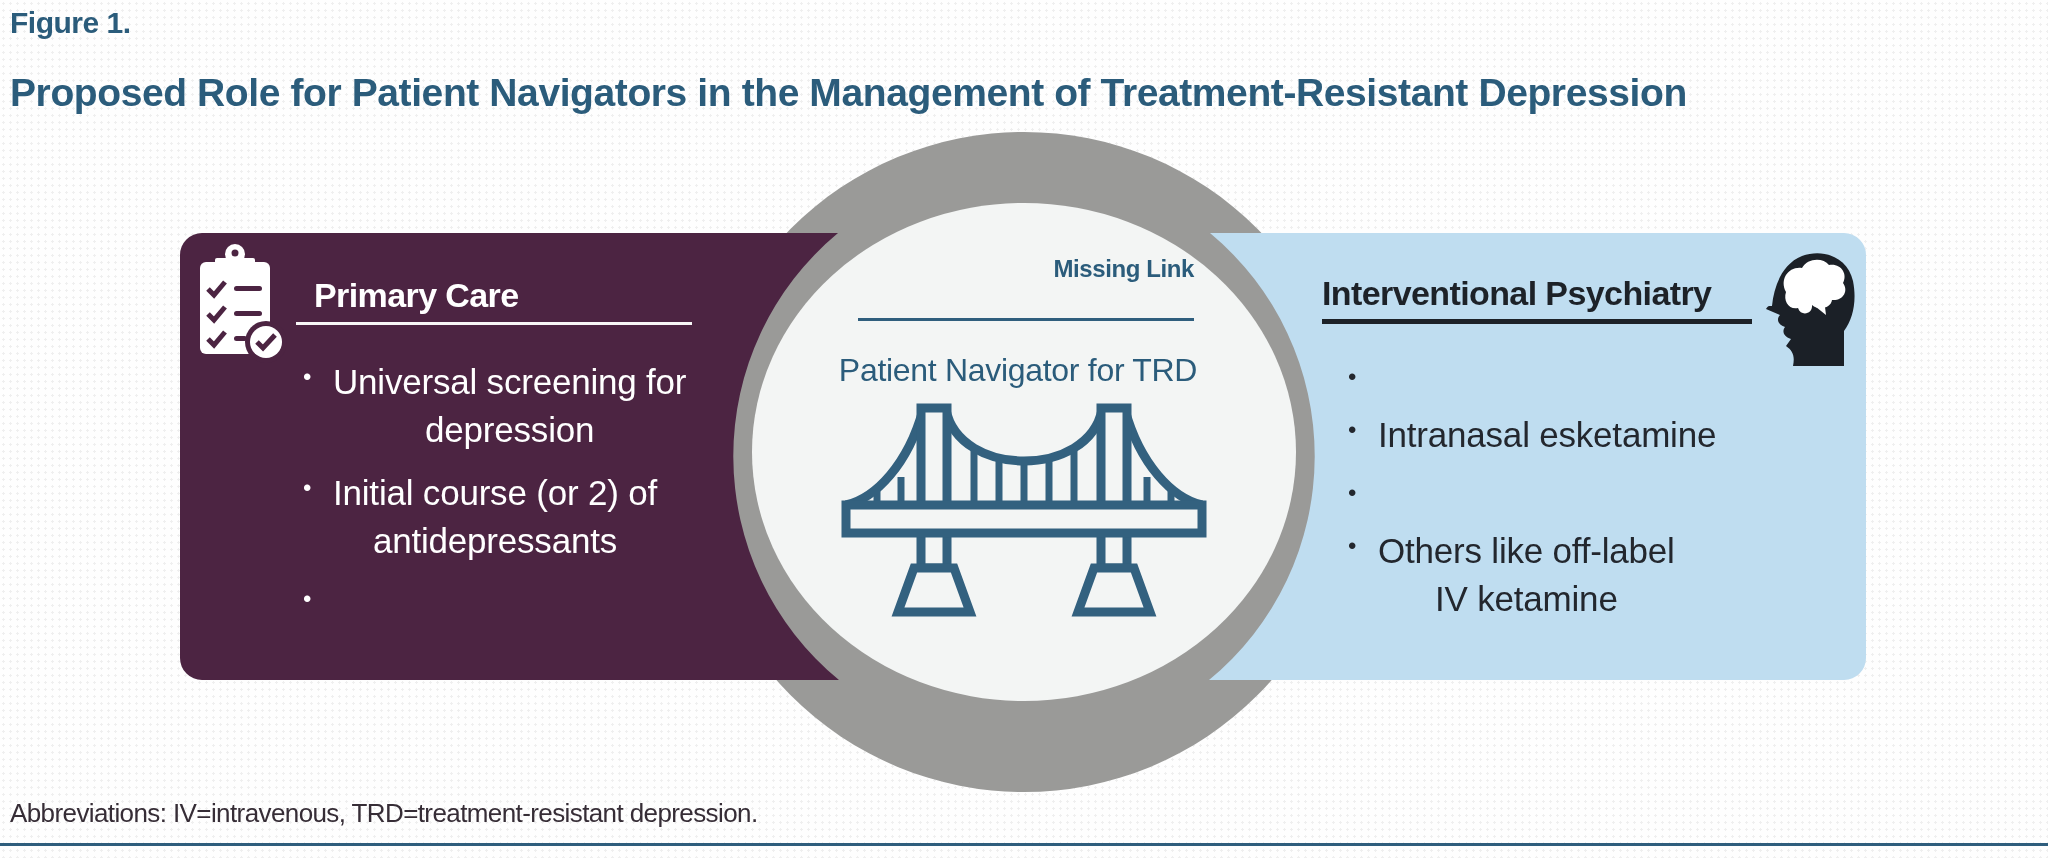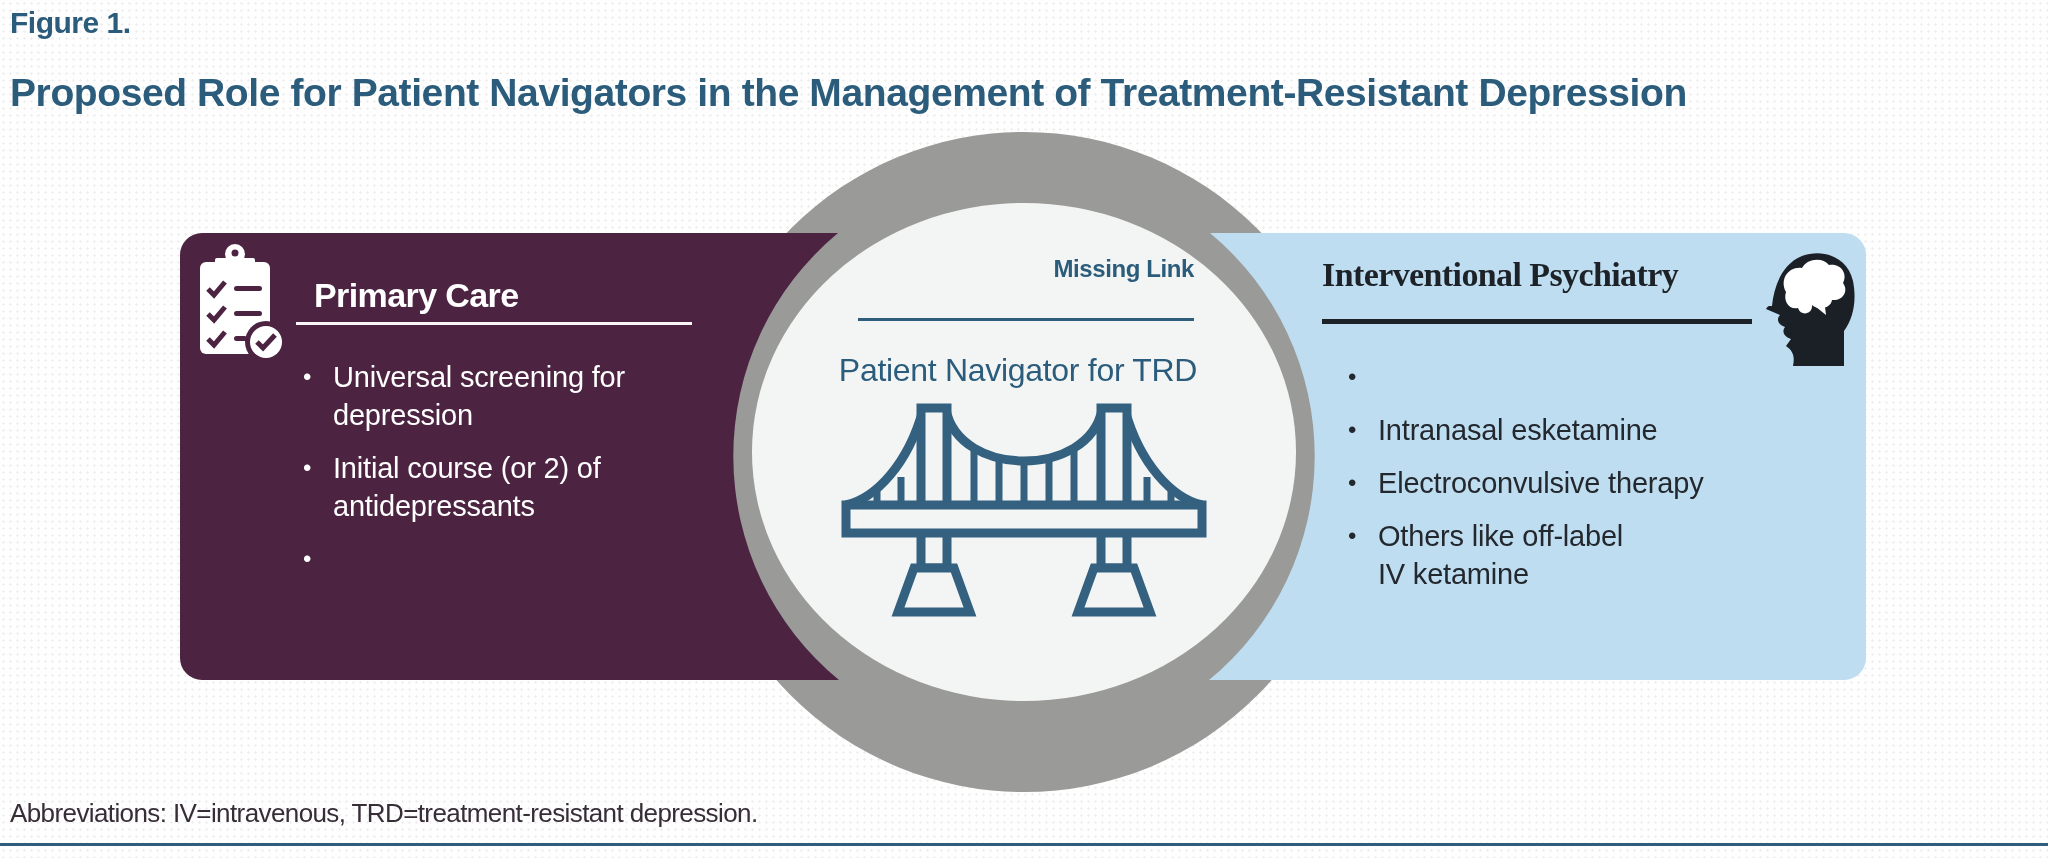--- a/index.html
+++ b/index.html
@@ -23,27 +23,27 @@
 
   .panel-heading{position:absolute;font-size:34px;font-weight:bold;letter-spacing:-0.6px;}
   .left-heading{left:314px;top:276px;width:360px;text-align:left;color:#ffffff;}
   .underline{position:absolute;}
   .left-underline{left:296px;top:322px;width:396px;height:3px;background:rgba(255,255,255,0.96);}
   .center-heading{position:absolute;left:854px;top:255px;width:340px;text-align:right;
     font-size:24px;font-weight:bold;color:#2B5C7B;letter-spacing:-0.4px;}
   .center-underline{left:858px;top:318px;width:336px;height:3px;background:#2F5E7D;}
   .center-sub{position:absolute;left:768px;top:352px;width:500px;text-align:center;
     font-size:32px;color:#2B5C7B;letter-spacing:-0.3px;}
-  .right-heading{left:1322px;top:256px;width:460px;color:#1D2228;font-family:Liberation Serif, serif;}
+  .right-heading{left:1322px;top:274px;width:460px;color:#1D2228;}
   .right-underline{left:1322px;top:319px;width:430px;height:5px;background:#1D2228;}
 
   .bullets{position:absolute;list-style:none;margin:0;padding:0;}
   .bullets li{display:flex;align-items:flex-start;margin-bottom:15px;}
   .bullets .dot{flex:0 0 30px;font-size:24px;line-height:38px;}
-  .bullets .btxt{font-size:29px;line-height:38px;white-space:pre-line;letter-spacing:-0.2px;}
+  .bullets .btxt{font-size:35px;line-height:48px;white-space:pre-line;letter-spacing:-0.2px;text-align:center;}
   .left-bullets{left:303px;top:358px;width:430px;color:#ffffff;}
   .left-bullets .dot{color:#ffffff;}
   .right-bullets{left:1348px;top:358px;width:470px;color:#23272E;}
   .right-bullets .dot{color:#23272E;}
 
   .abbrev{
     position:absolute;left:10px;top:798px;
     font-size:26px;color:#362D36;letter-spacing:-0.6px;
   }
   .bottom-rule{position:absolute;left:0;top:843px;width:2048px;height:3px;background:#2F5E7D;}
@@ -141,21 +141,20 @@
     <ul class="bullets right-bullets">
       <li>
         <span class="dot">•</span>
       </li>
       <li>
         <span class="dot">•</span>
         <span class="btxt">Intranasal esketamine</span>
       </li>
       <li>
         <span class="dot">•</span>
-        <span class="btxt">Electroconvulsive therapy</span>
       </li>
       <li>
         <span class="dot">•</span>
         <span class="btxt">Others like off-label
 IV ketamine</span>
       </li>
     </ul>
 
     <div class="abbrev">Abbreviations: IV=intravenous, TRD=treatment-resistant depression.</div>
     <div class="bottom-rule"></div>

